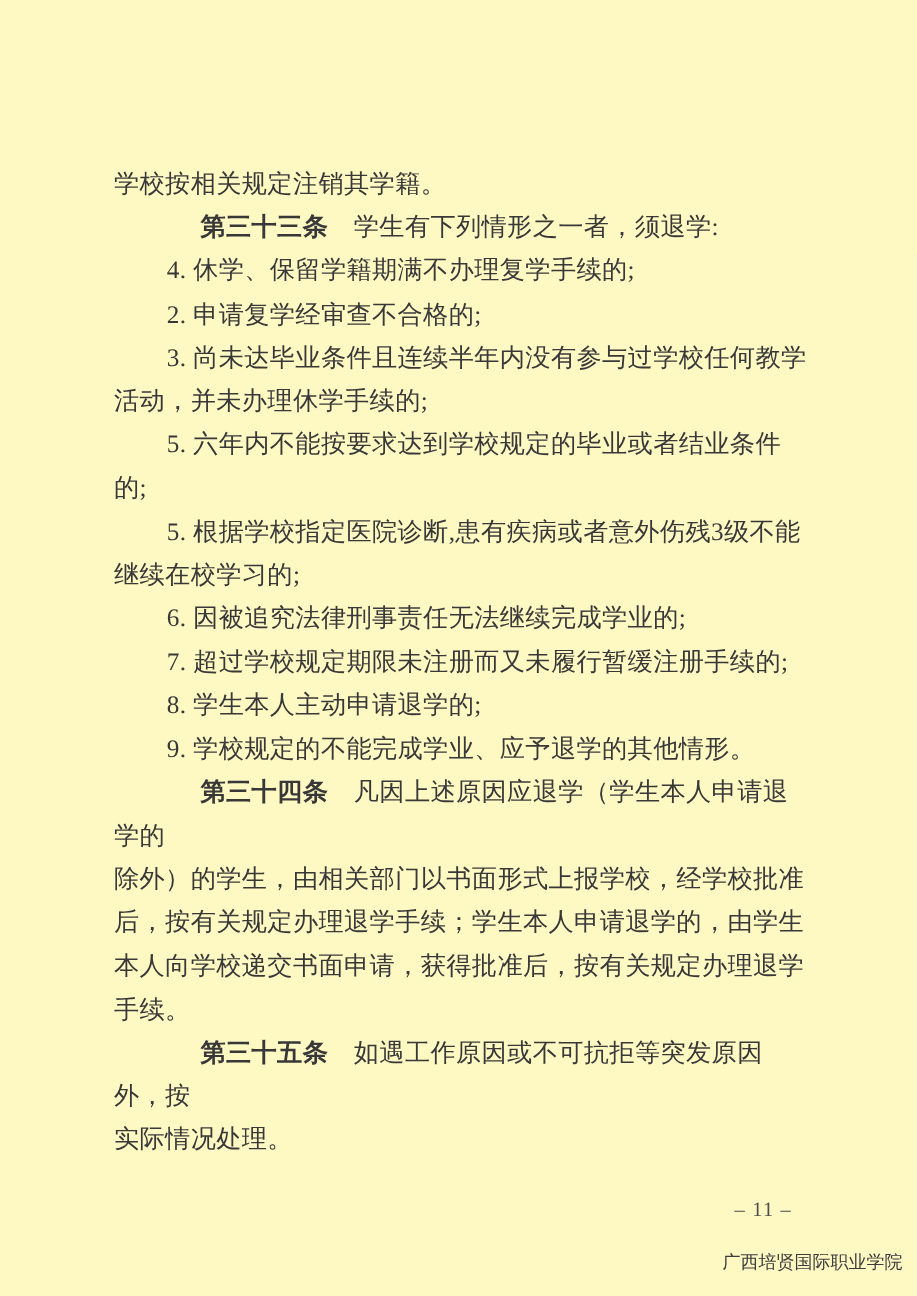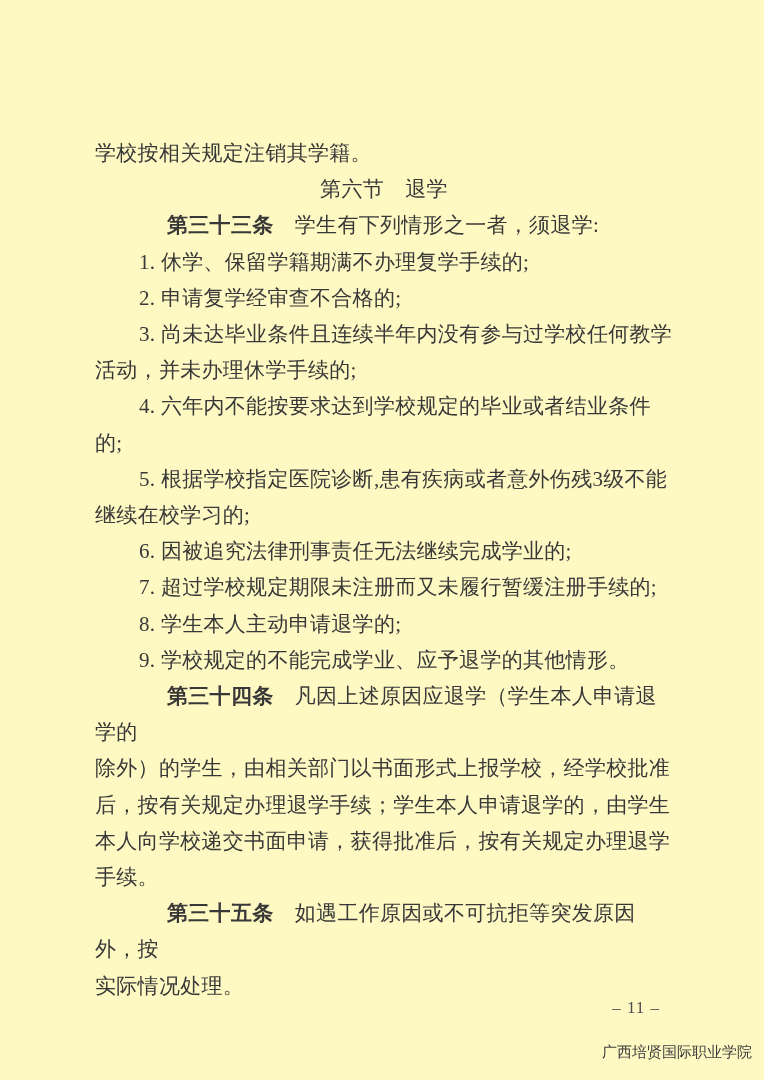--- a/index.html
+++ b/index.html
@@ -60,29 +60,28 @@
 </style>
 </head>
 <body>
 
 <div class="page">
 
   <div class="content">
 
     <div class="line">学校按相关规定注销其学籍。</div>
 
-    <div class="line center">第六节　退学</div>
 
     <div class="line indent"><span class="b">第三十三条</span><span>　学生有下列情形之一者，须退学:</span></div>
 
-    <div class="line indent">1. 休学、保留学籍期满不办理复学手续的;</div>
+    <div class="line indent">4. 休学、保留学籍期满不办理复学手续的;</div>
     <div class="line indent">2. 申请复学经审查不合格的;</div>
     <div class="line indent">3. 尚未达毕业条件且连续半年内没有参与过学校任何教学</div>
     <div class="line">活动，并未办理休学手续的;</div>
-    <div class="line indent">4. 六年内不能按要求达到学校规定的毕业或者结业条件的;</div>
+    <div class="line indent">5. 六年内不能按要求达到学校规定的毕业或者结业条件的;</div>
     <div class="line indent">5. 根据学校指定医院诊断,患有疾病或者意外伤残3级不能</div>
     <div class="line">继续在校学习的;</div>
     <div class="line indent">6. 因被追究法律刑事责任无法继续完成学业的;</div>
     <div class="line indent">7. 超过学校规定期限未注册而又未履行暂缓注册手续的;</div>
     <div class="line indent">8. 学生本人主动申请退学的;</div>
     <div class="line indent">9. 学校规定的不能完成学业、应予退学的其他情形。</div>
 
     <div class="line indent"><span class="b">第三十四条</span><span>　凡因上述原因应退学（学生本人申请退学的</span></div>
     <div class="line">除外）的学生，由相关部门以书面形式上报学校，经学校批准</div>
     <div class="line">后，按有关规定办理退学手续；学生本人申请退学的，由学生</div>

